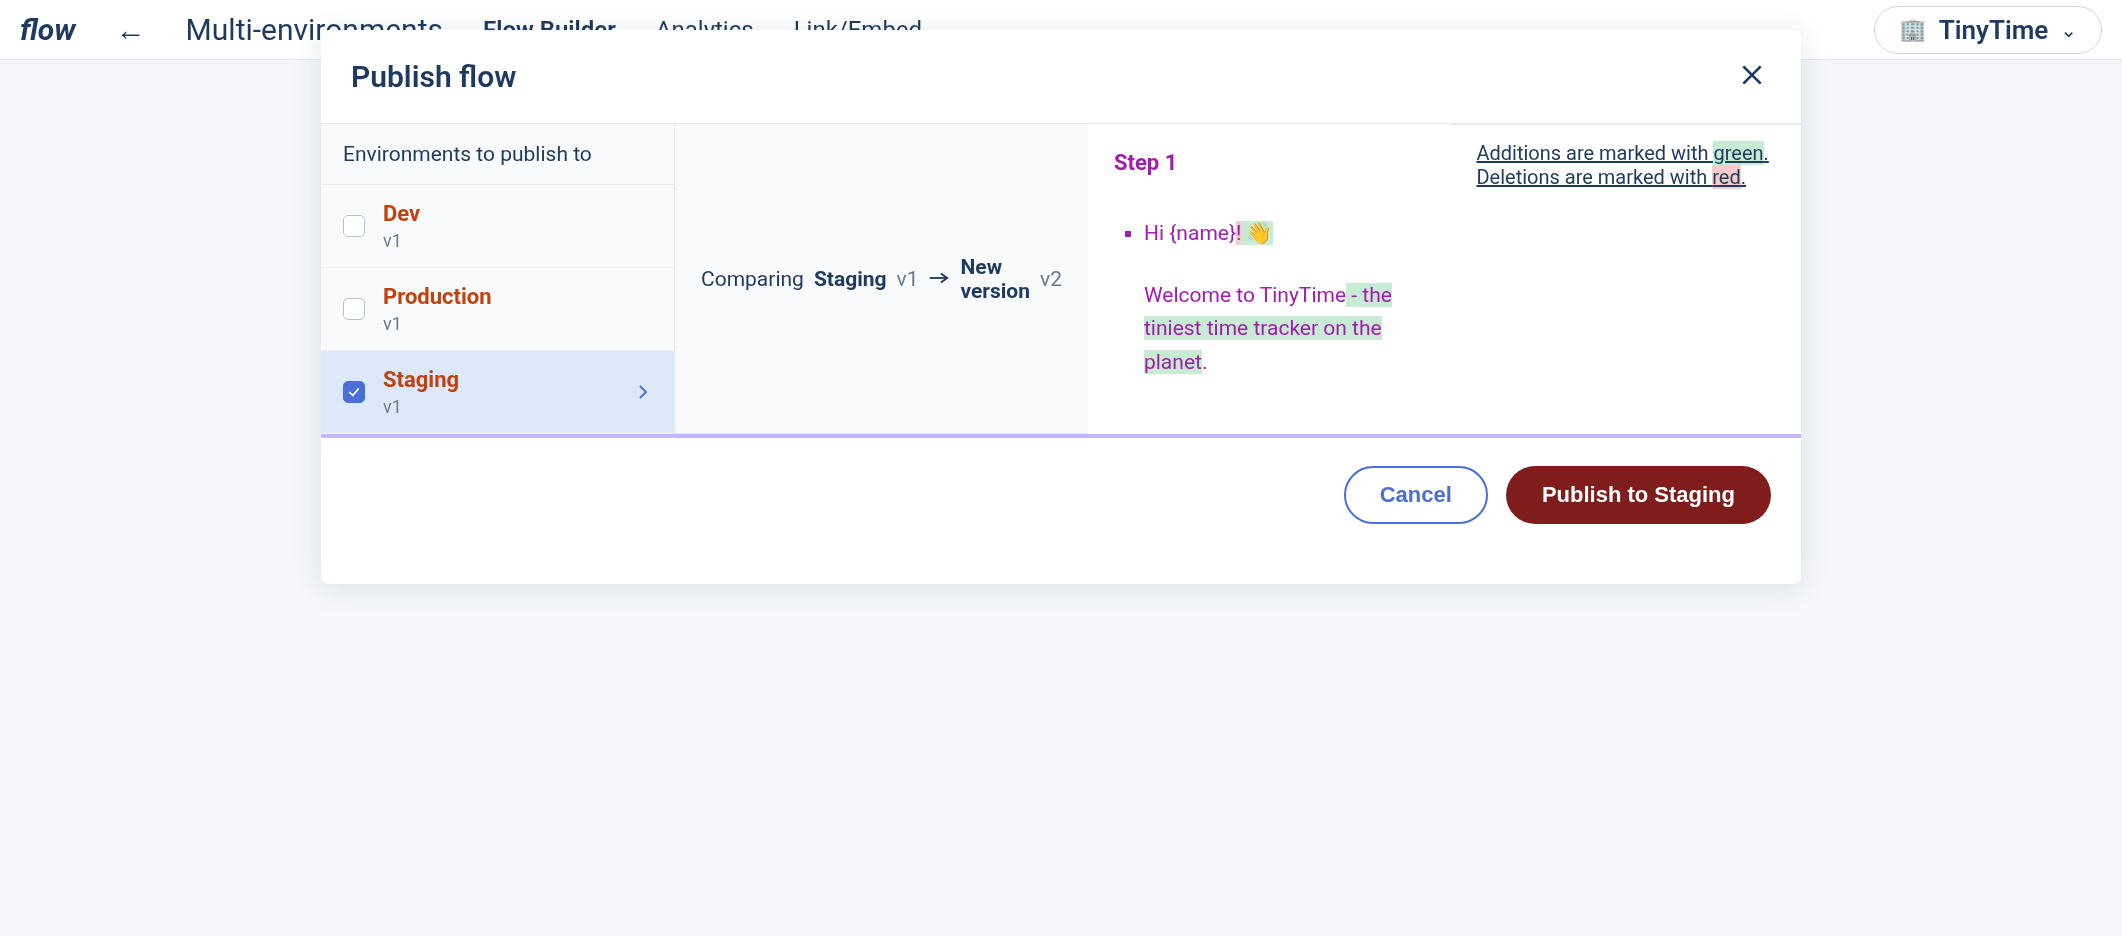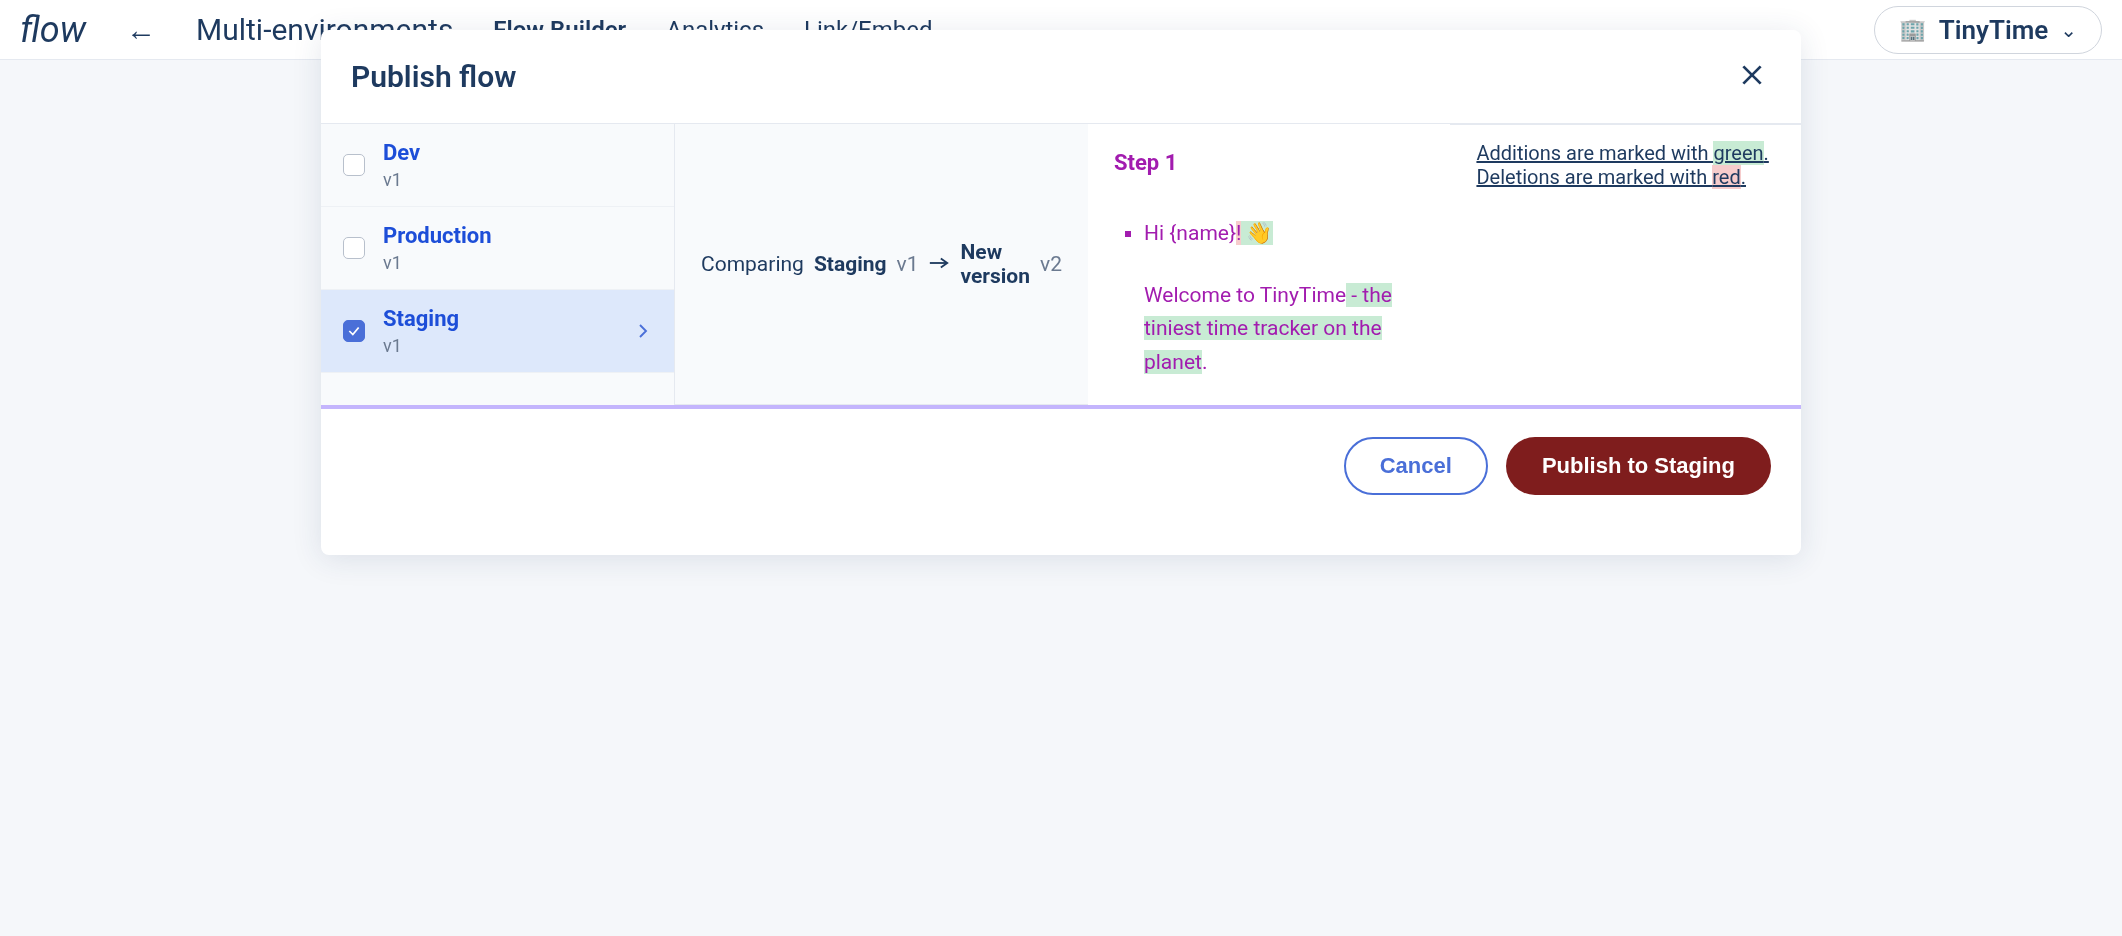--- a/index.html
+++ b/index.html
@@ -3,21 +3,21 @@
 <meta charset="utf-8">
 <style>
   * { box-sizing: border-box; margin: 0; padding: 0; }
   html, body { width: 100%; height: 100%; font-family: -apple-system, BlinkMacSystemFont, "Segoe UI", Roboto, sans-serif; background: #f5f7fa; color: #1e3a5f; }
   .background-nav {
     position: absolute; top: 0; left: 0; right: 0; height: 60px;
     display: flex; align-items: center; gap: 40px; padding: 0 20px;
     background: #fff; border-bottom: 1px solid #e5e9f0;
     font-size: 26px; color: #1e3a5f;
   }
-  .bg-logo { font-style: italic; font-weight: 400; font-size: 36px; text-align: right; }
+  .bg-logo { font-style: italic; font-weight: 700; font-size: 30px; text-align: right; }
   .bg-back { font-size: 30px; font-weight: 600; }
   .bg-title { font-size: 30px; }
   .bg-tab { font-size: 24px; }
   .bg-active { font-weight: 600; }
   .bg-project {
     margin-left: auto; display: flex; align-items: center; gap: 12px;
     border: 1px solid #d0d5dd; border-radius: 30px; padding: 8px 24px;
   }
   .bg-project-name { font-weight: 600; font-size: 26px; }
   .bg-building { font-size: 22px; }
@@ -44,21 +44,21 @@
   .modal-body { display: flex; border-top: 1px solid #e5e9f0; }
   .sidebar { width: 354px; border-right: 1px solid #e5e9f0; background: #f8fafc; }
   .sidebar-header { padding: 18px 22px; font-size: 21px; color: #1e3a5f; border-bottom: 1px solid #e5e9f0; }
   .env-list { }
   .env-item {
     display: flex; align-items: center; gap: 18px;
     padding: 16px 22px; border-bottom: 1px solid #eef1f5;
     cursor: pointer;
   }
   .env-item.selected { background: #dde8fb; }
-  .env-name { font-size: 22px; font-weight: 700; color: #1d4ed8; }
+  .env-name { font-size: 22px; font-weight: 700; color: #c2410c; }
   .env-version { font-size: 18px; color: #6b7a90; margin-top: 4px; }
   .env-arrow { margin-left: auto; display:flex; align-items:center; }
   .env-arrow svg { width: 18px; height: 18px; stroke: #4a6fd8; stroke-width: 2.5; fill:none; }
 
   .checkbox {
     width: 22px; height: 22px; border: 1.5px solid #b8c0cc; border-radius: 5px;
     background: #fff; flex-shrink: 0; display: flex; align-items:center; justify-content:center;
   }
   .checkbox.checked { background: #4a6fd8; border-color: #4a6fd8; }
   .checkbox.checked svg { width: 14px; height: 14px; stroke: #fff; stroke-width: 3; fill: none; }
@@ -120,20 +120,21 @@
       <button class="close-btn">
         <svg viewBox="0 0 24 24">
             <line x1="4" y1="4" x2="20" y2="20"></line>
             <line x1="20" y1="4" x2="4" y2="20"></line>
           </svg>
       </button>
     </div>
 
     <div class="modal-body">
       <div class="sidebar">
+        <div class="sidebar-header">Environments to publish to</div>
         <div class="env-list">
 
           <div class="env-item">
             <div class="checkbox"></div>
             <div>
               <div class="env-name">Dev</div>
               <div class="env-version">v1</div>
             </div>
           </div>
 

